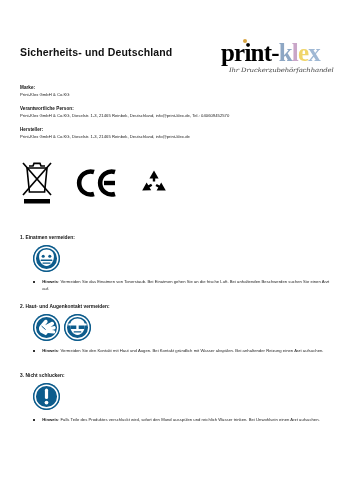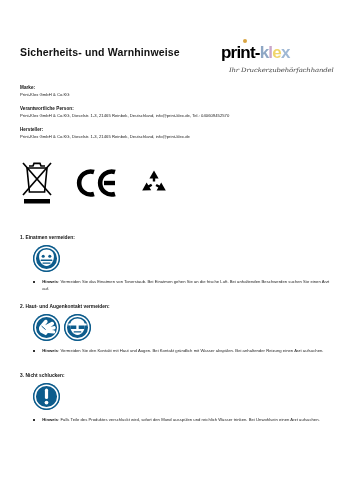--- a/index.html
+++ b/index.html
@@ -48,26 +48,26 @@
     position: absolute;
     right: 16px;
     top: 0px;
     width: 116px;
     height: 42px;
   }
   .logo-wordmark {
     position: absolute;
     left: 0;
     top: 2px;
-    font-size: 17px;
+    font-size: 25px;
     line-height: 26px;
     font-weight: 700;
     letter-spacing: -0.8px;
     white-space: nowrap;
-    font-family: Liberation Sans, sans-serif;
+    font-family: Liberation Serif, serif;
   }
   .logo-wordmark .lp { color: #000000; }
   .logo-wordmark .dash { color: #000000; font-weight: 700; }
   .logo-wordmark .lk { color: #8ea7c4; }
   .logo-wordmark .ll { color: #c9a6c8; }
   .logo-wordmark .le { color: #f0d56a; }
   .logo-wordmark .lx { color: #9fb8d4; }
   .logo-dot {
     position: absolute;
     width: 4px;
@@ -203,21 +203,21 @@
     color: #111111;
     font-weight: 700;
   }
 </style>
 </head>
 <body>
 
 <div class="page">
 
   <div class="header">
-    <div class="doc-title">Sicherheits- und Warnhinweise</div>
+    <div class="doc-title">Sicherheits- und Deutschland</div>
 
     <div class="logo">
       <div class="logo-dot"></div>
       <div class="logo-wordmark"><span class="lp">print</span><span class="dash">-</span><span class="lk">k</span><span class="ll">l</span><span class="le">e</span><span class="lx">x</span></div>
       <div class="logo-tag">Ihr Druckerzubehörfachhandel</div>
     </div>
   </div>
 
   <div class="meta">
     <div class="meta-group">

